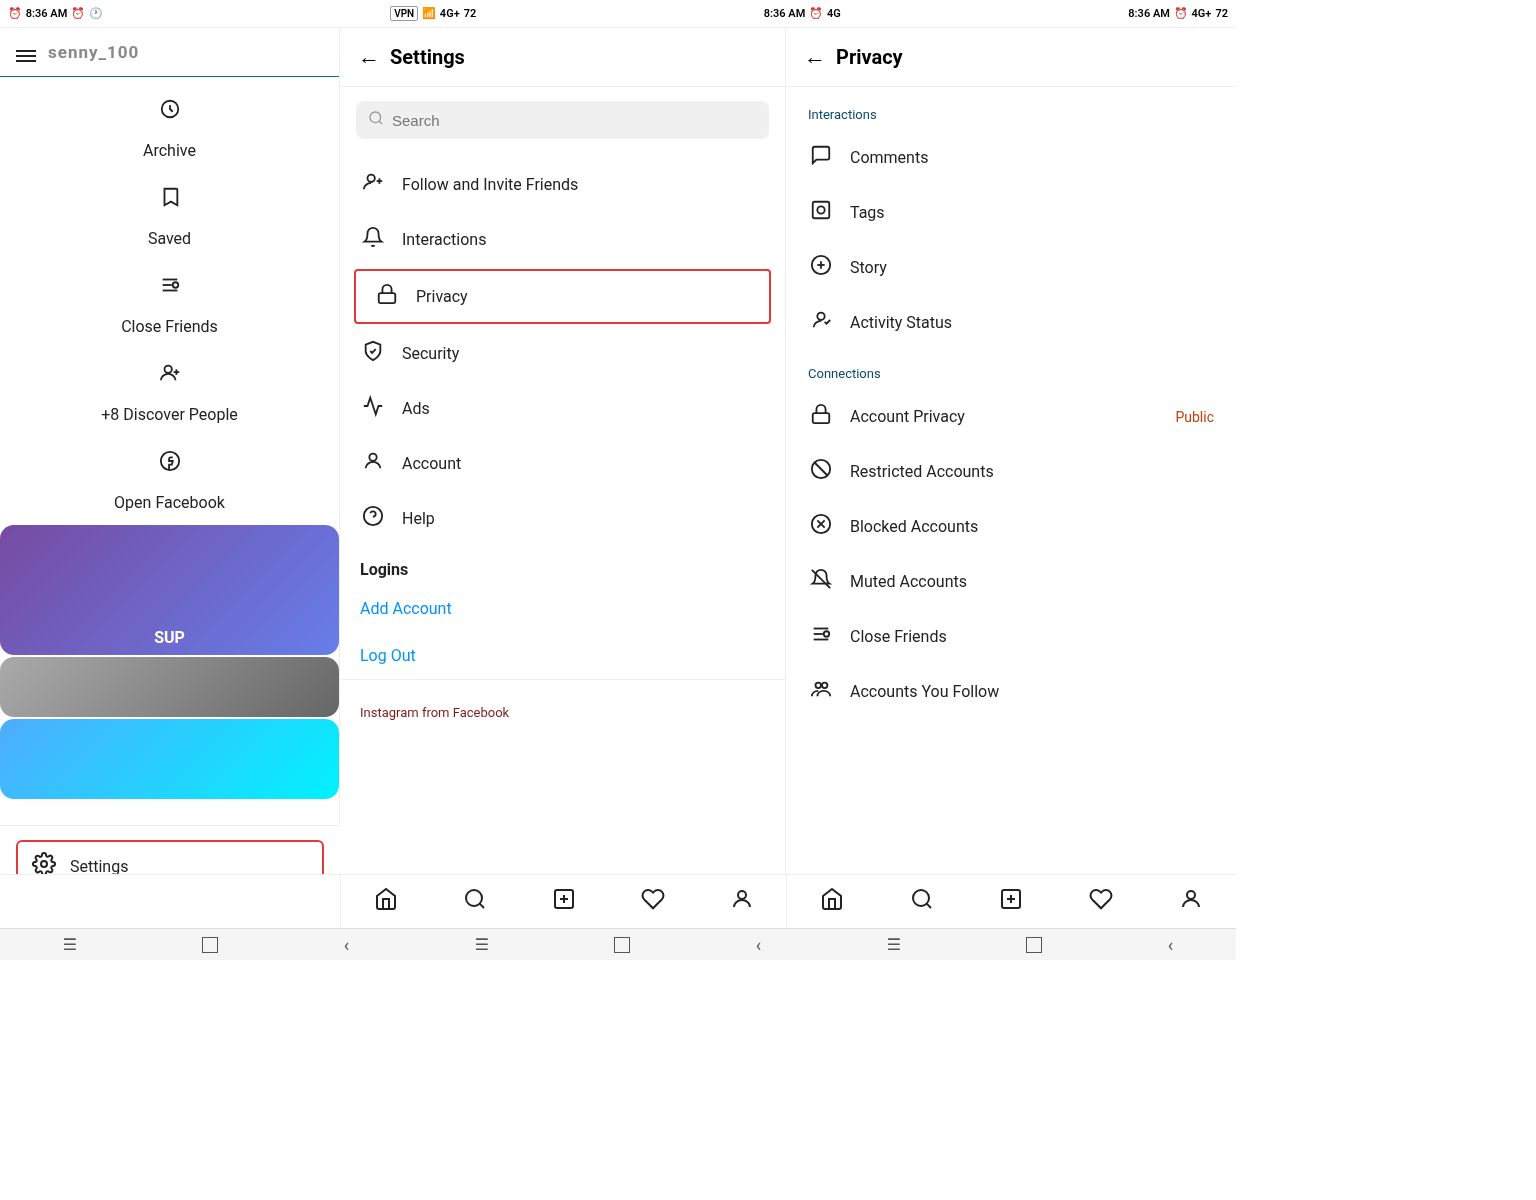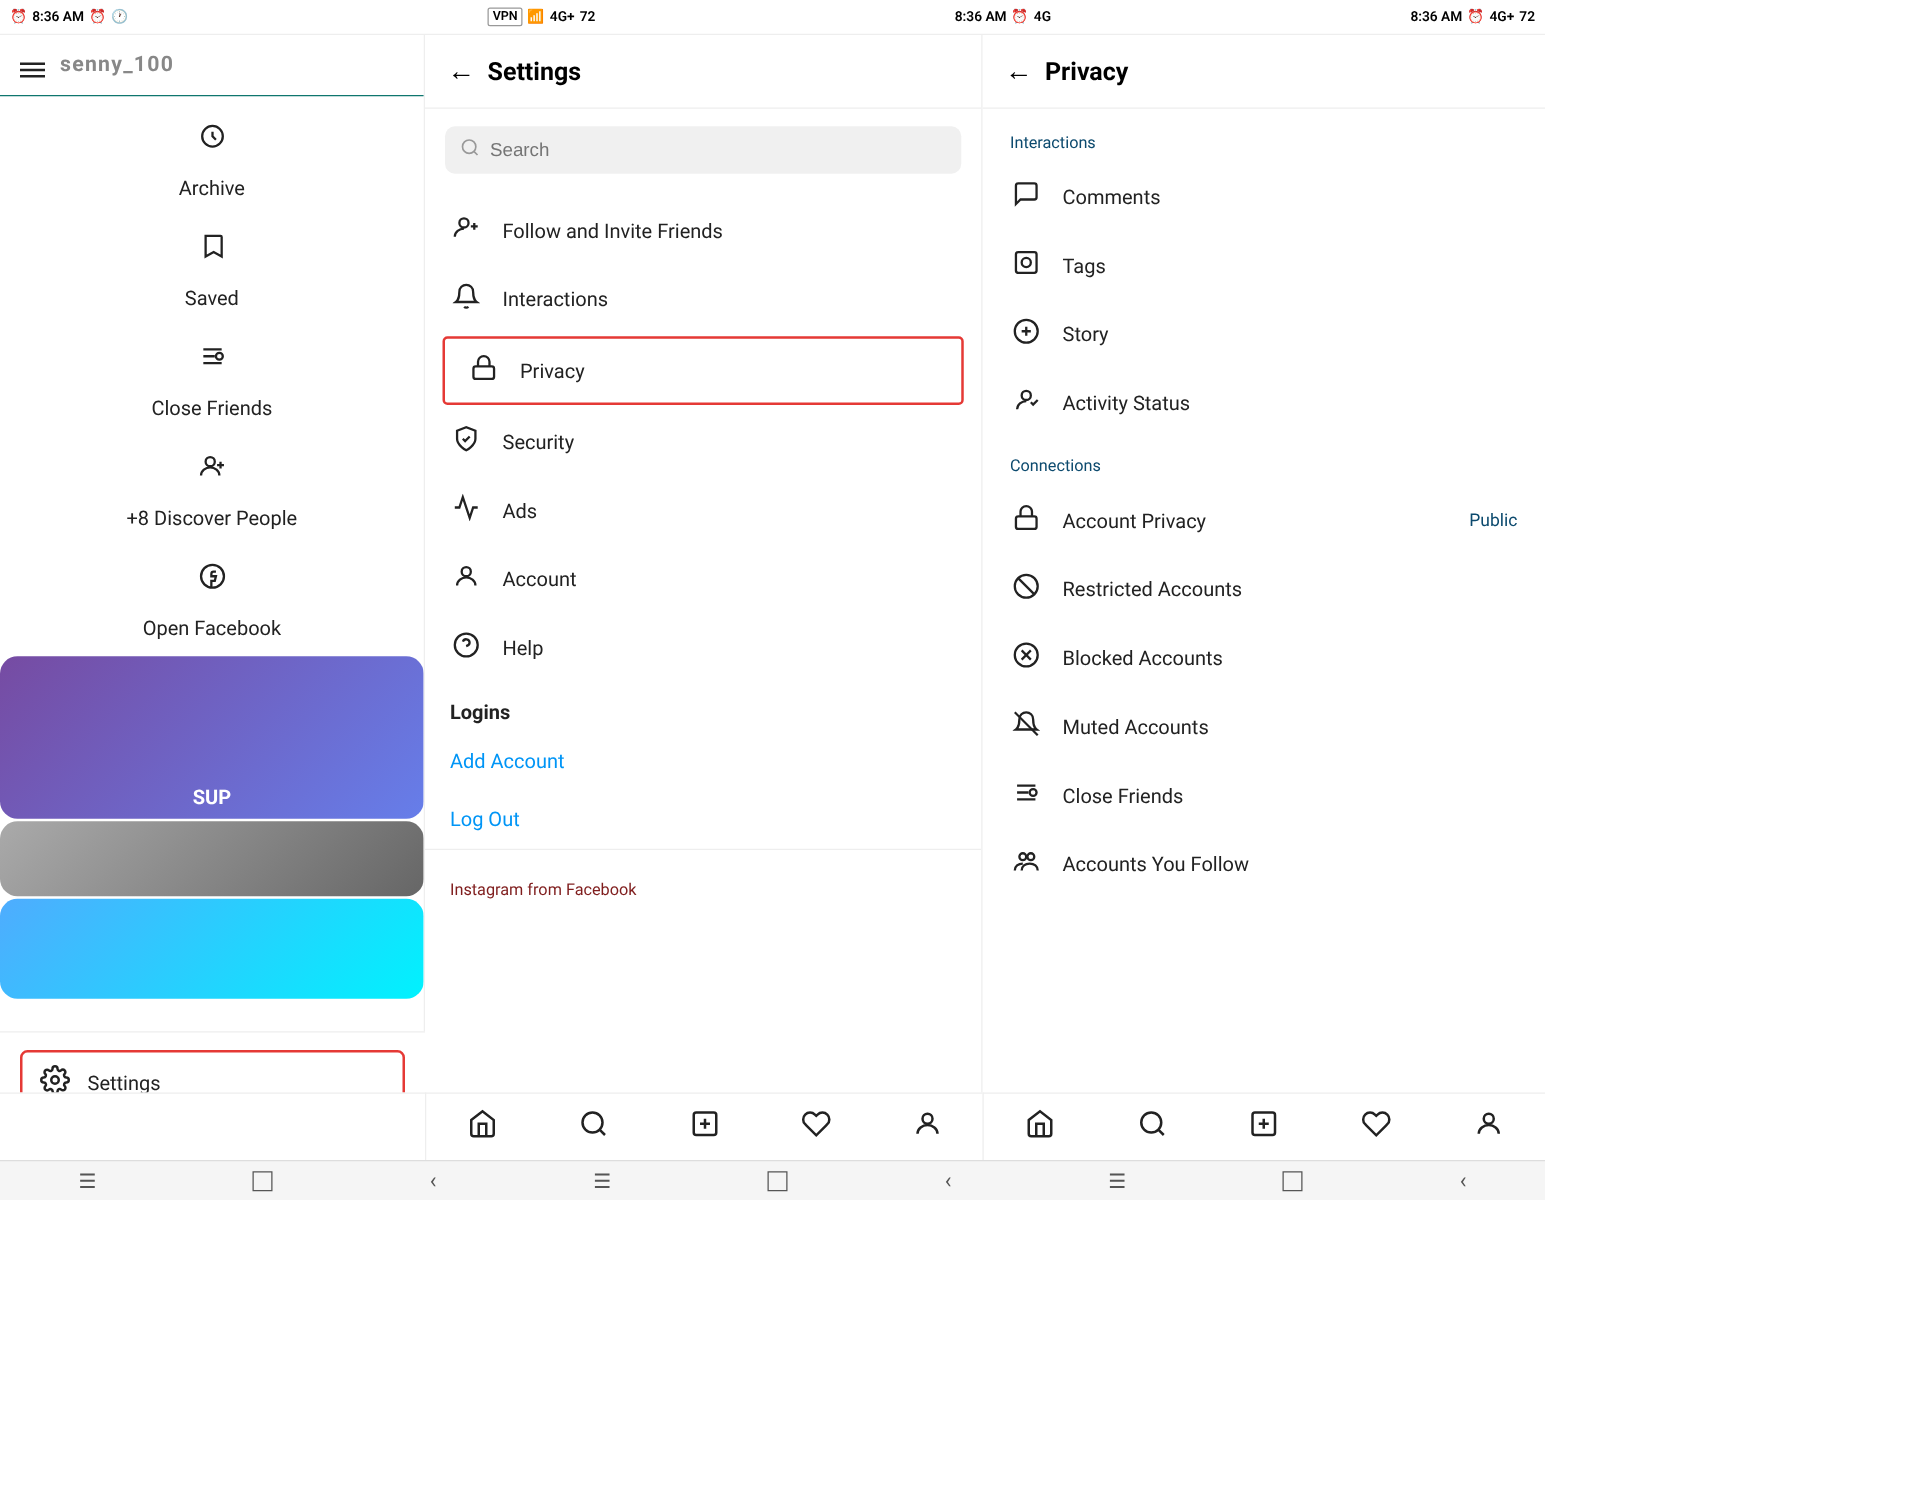--- a/index.html
+++ b/index.html
@@ -256,21 +256,21 @@
     }
 
     .privacy-item-label {
       font-size: 16px;
       color: #222;
       flex: 1;
     }
 
     .privacy-item-value {
       font-size: 14px;
-      color: #0c4a6e;
+      color: #c2410c;
     }
 
     
     .bottom-nav-container {
       position: absolute;
       bottom: 0;
       left: 0;
       right: 0;
       display: flex;
     }

